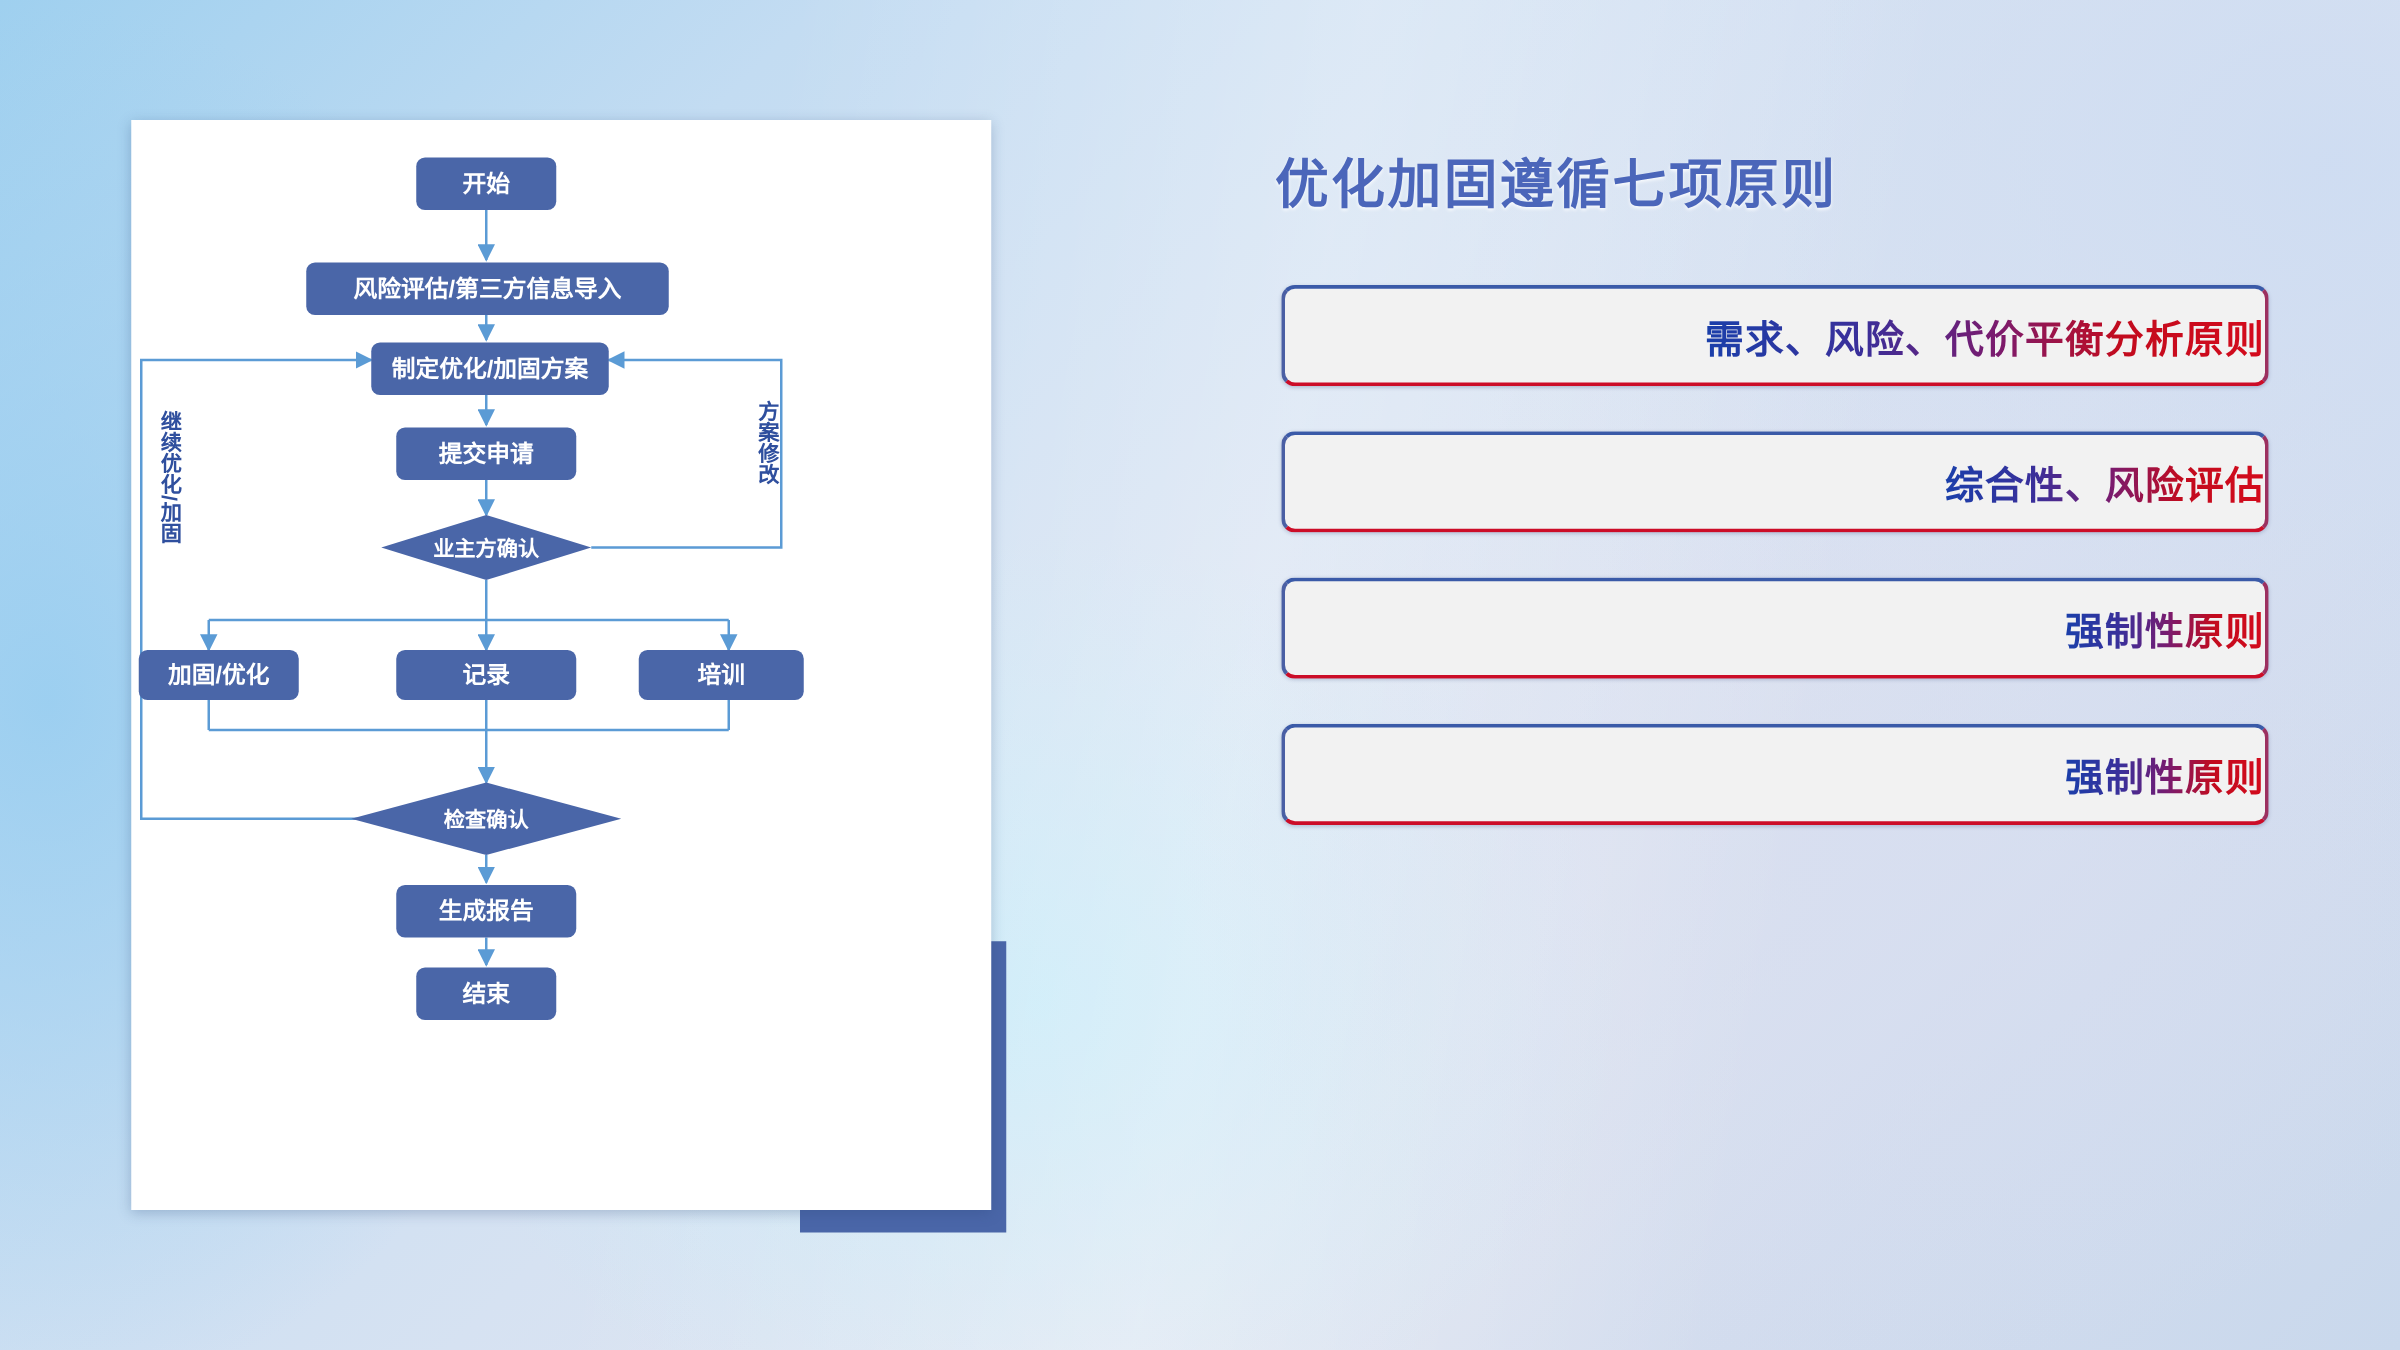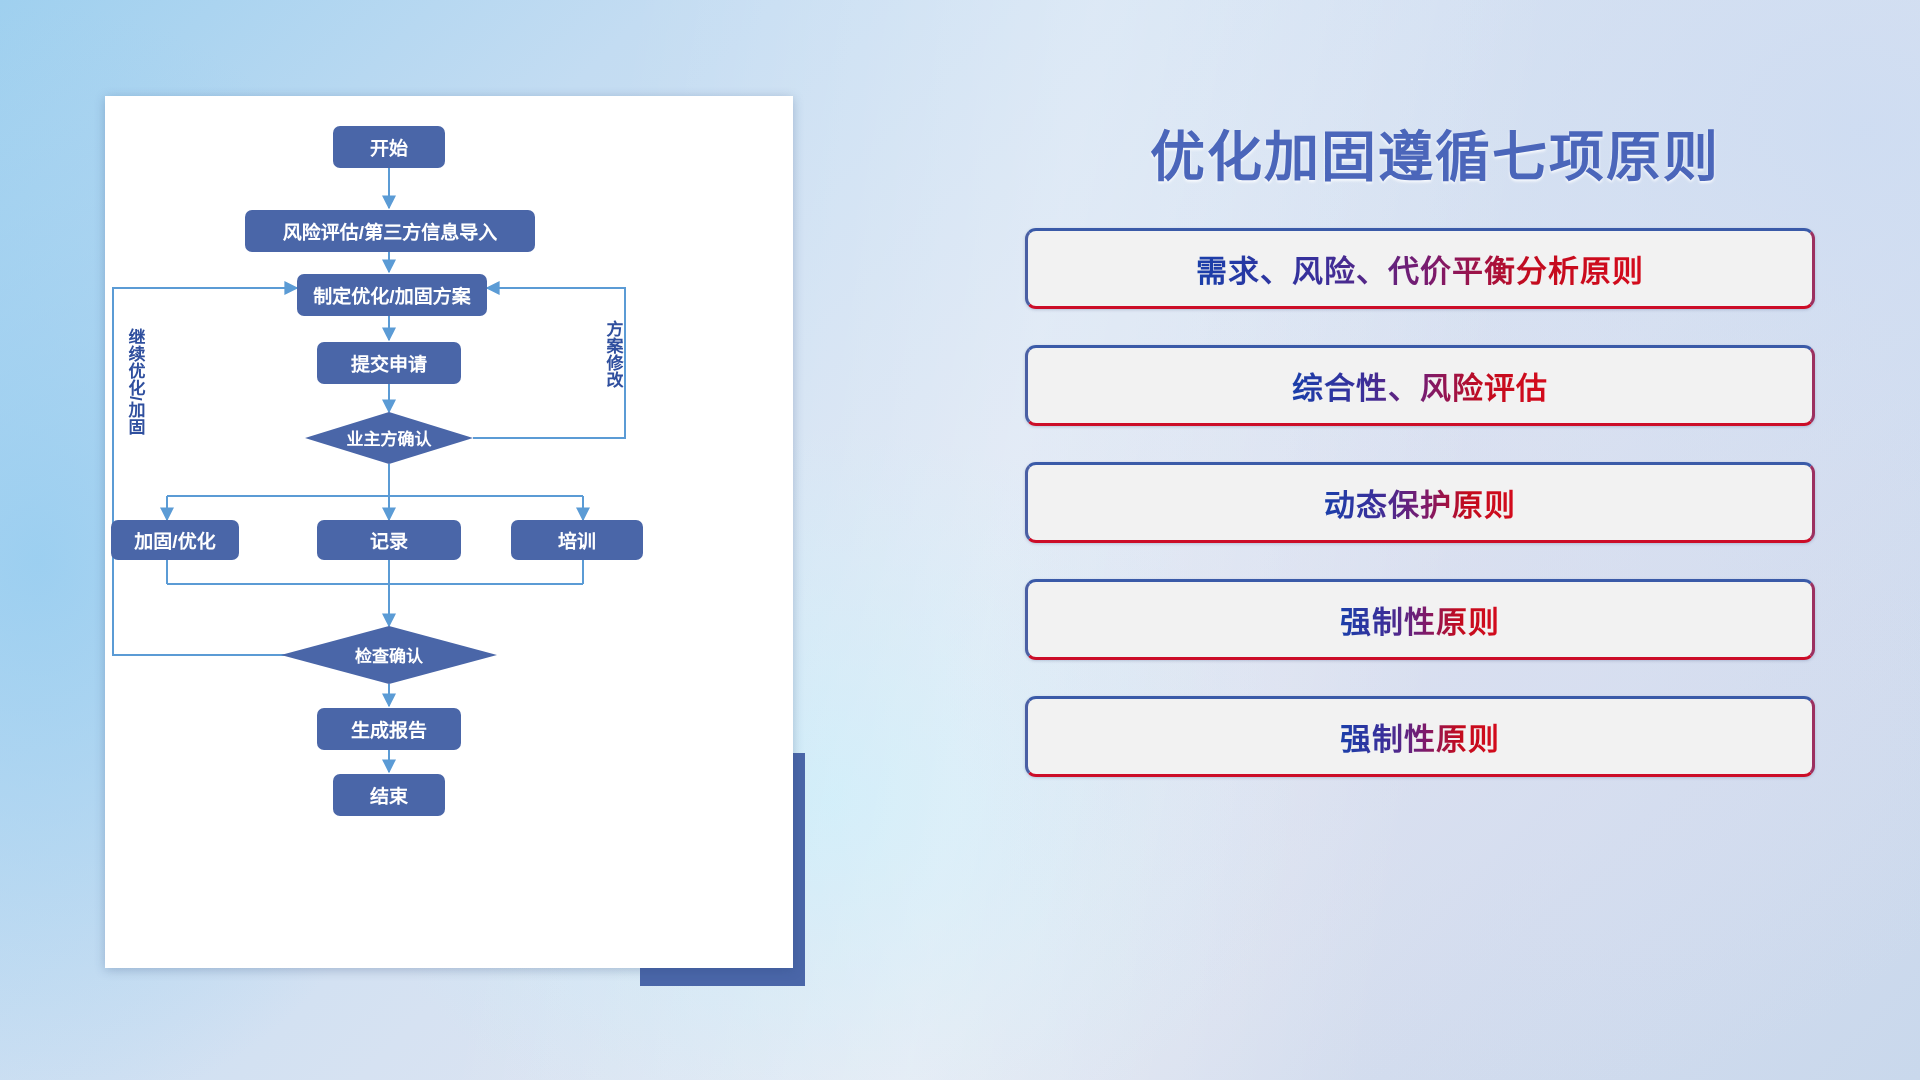--- a/index.html
+++ b/index.html
@@ -25,34 +25,34 @@
   
   #flow-shadow{position:absolute;left:640px;top:753px;width:165px;height:233px;
       background:#4a66a8;}
   #flow-card{position:absolute;left:105px;top:96px;width:688px;height:872px;
       background:#ffffff;box-shadow:0 2px 10px rgba(40,70,120,.28);}
   #flow-svg{position:absolute;left:105px;top:96px;width:688px;height:872px;}
 
   
   #right-panel{position:absolute;left:1020px;top:96px;width:830px;height:900px;}
   #panel-title{
-      position:absolute;left:0;top:16px;width:830px;text-align:center;
-      font-size:55px;font-weight:bold;letter-spacing:2px;color:#4b66ba;
+      position:absolute;left:0;top:16px;width:830px;text-align:left;
+      font-size:43px;font-weight:bold;letter-spacing:2px;color:#4b66ba;
       text-shadow:0 2px 3px rgba(255,255,255,.85);
   }
   #principle-list{position:absolute;left:5px;top:132px;width:790px;}
   .principle-item{
       position:relative;height:75px;margin-bottom:36px;
       background:#f2f2f2;border-radius:11px;
       border-top:3px solid #3a5aa8;
       border-left:3px solid #4a5fa4;
       border-right:3px solid #9c3060;
       border-bottom:3px solid #cc0d28;
       box-shadow:0 1px 3px rgba(60,80,130,.25);
-      display:flex;align-items:center;justify-content:center;
+      display:flex;align-items:center;justify-content:flex-end;
   }
   .principle-text{
       font-size:31px;font-weight:600;letter-spacing:1px;
       background:linear-gradient(90deg,#1a3faa 0%,#3a2f9a 28%,#7a1b6e 52%,#c20b1e 74%,#d40b1c 100%);
       -webkit-background-clip:text;background-clip:text;
       -webkit-text-fill-color:transparent;color:#8a1550;
   }
 
   
   .node-label{fill:#ffffff;font-weight:bold;text-anchor:middle;dominant-baseline:central;}
@@ -173,23 +173,20 @@
   <div id="principle-list">
 
     <div class="principle-item">
       <span class="principle-text">需求、风险、代价平衡分析原则</span>
     </div>
 
     <div class="principle-item">
       <span class="principle-text">综合性、风险评估</span>
     </div>
 
-    <div class="principle-item">
-      <span class="principle-text">动态保护原则</span>
-    </div>
 
 
 
     <div class="principle-item">
       <span class="principle-text">强制性原则</span>
     </div>
 
     <div class="principle-item">
       <span class="principle-text">强制性原则</span>
     </div>

